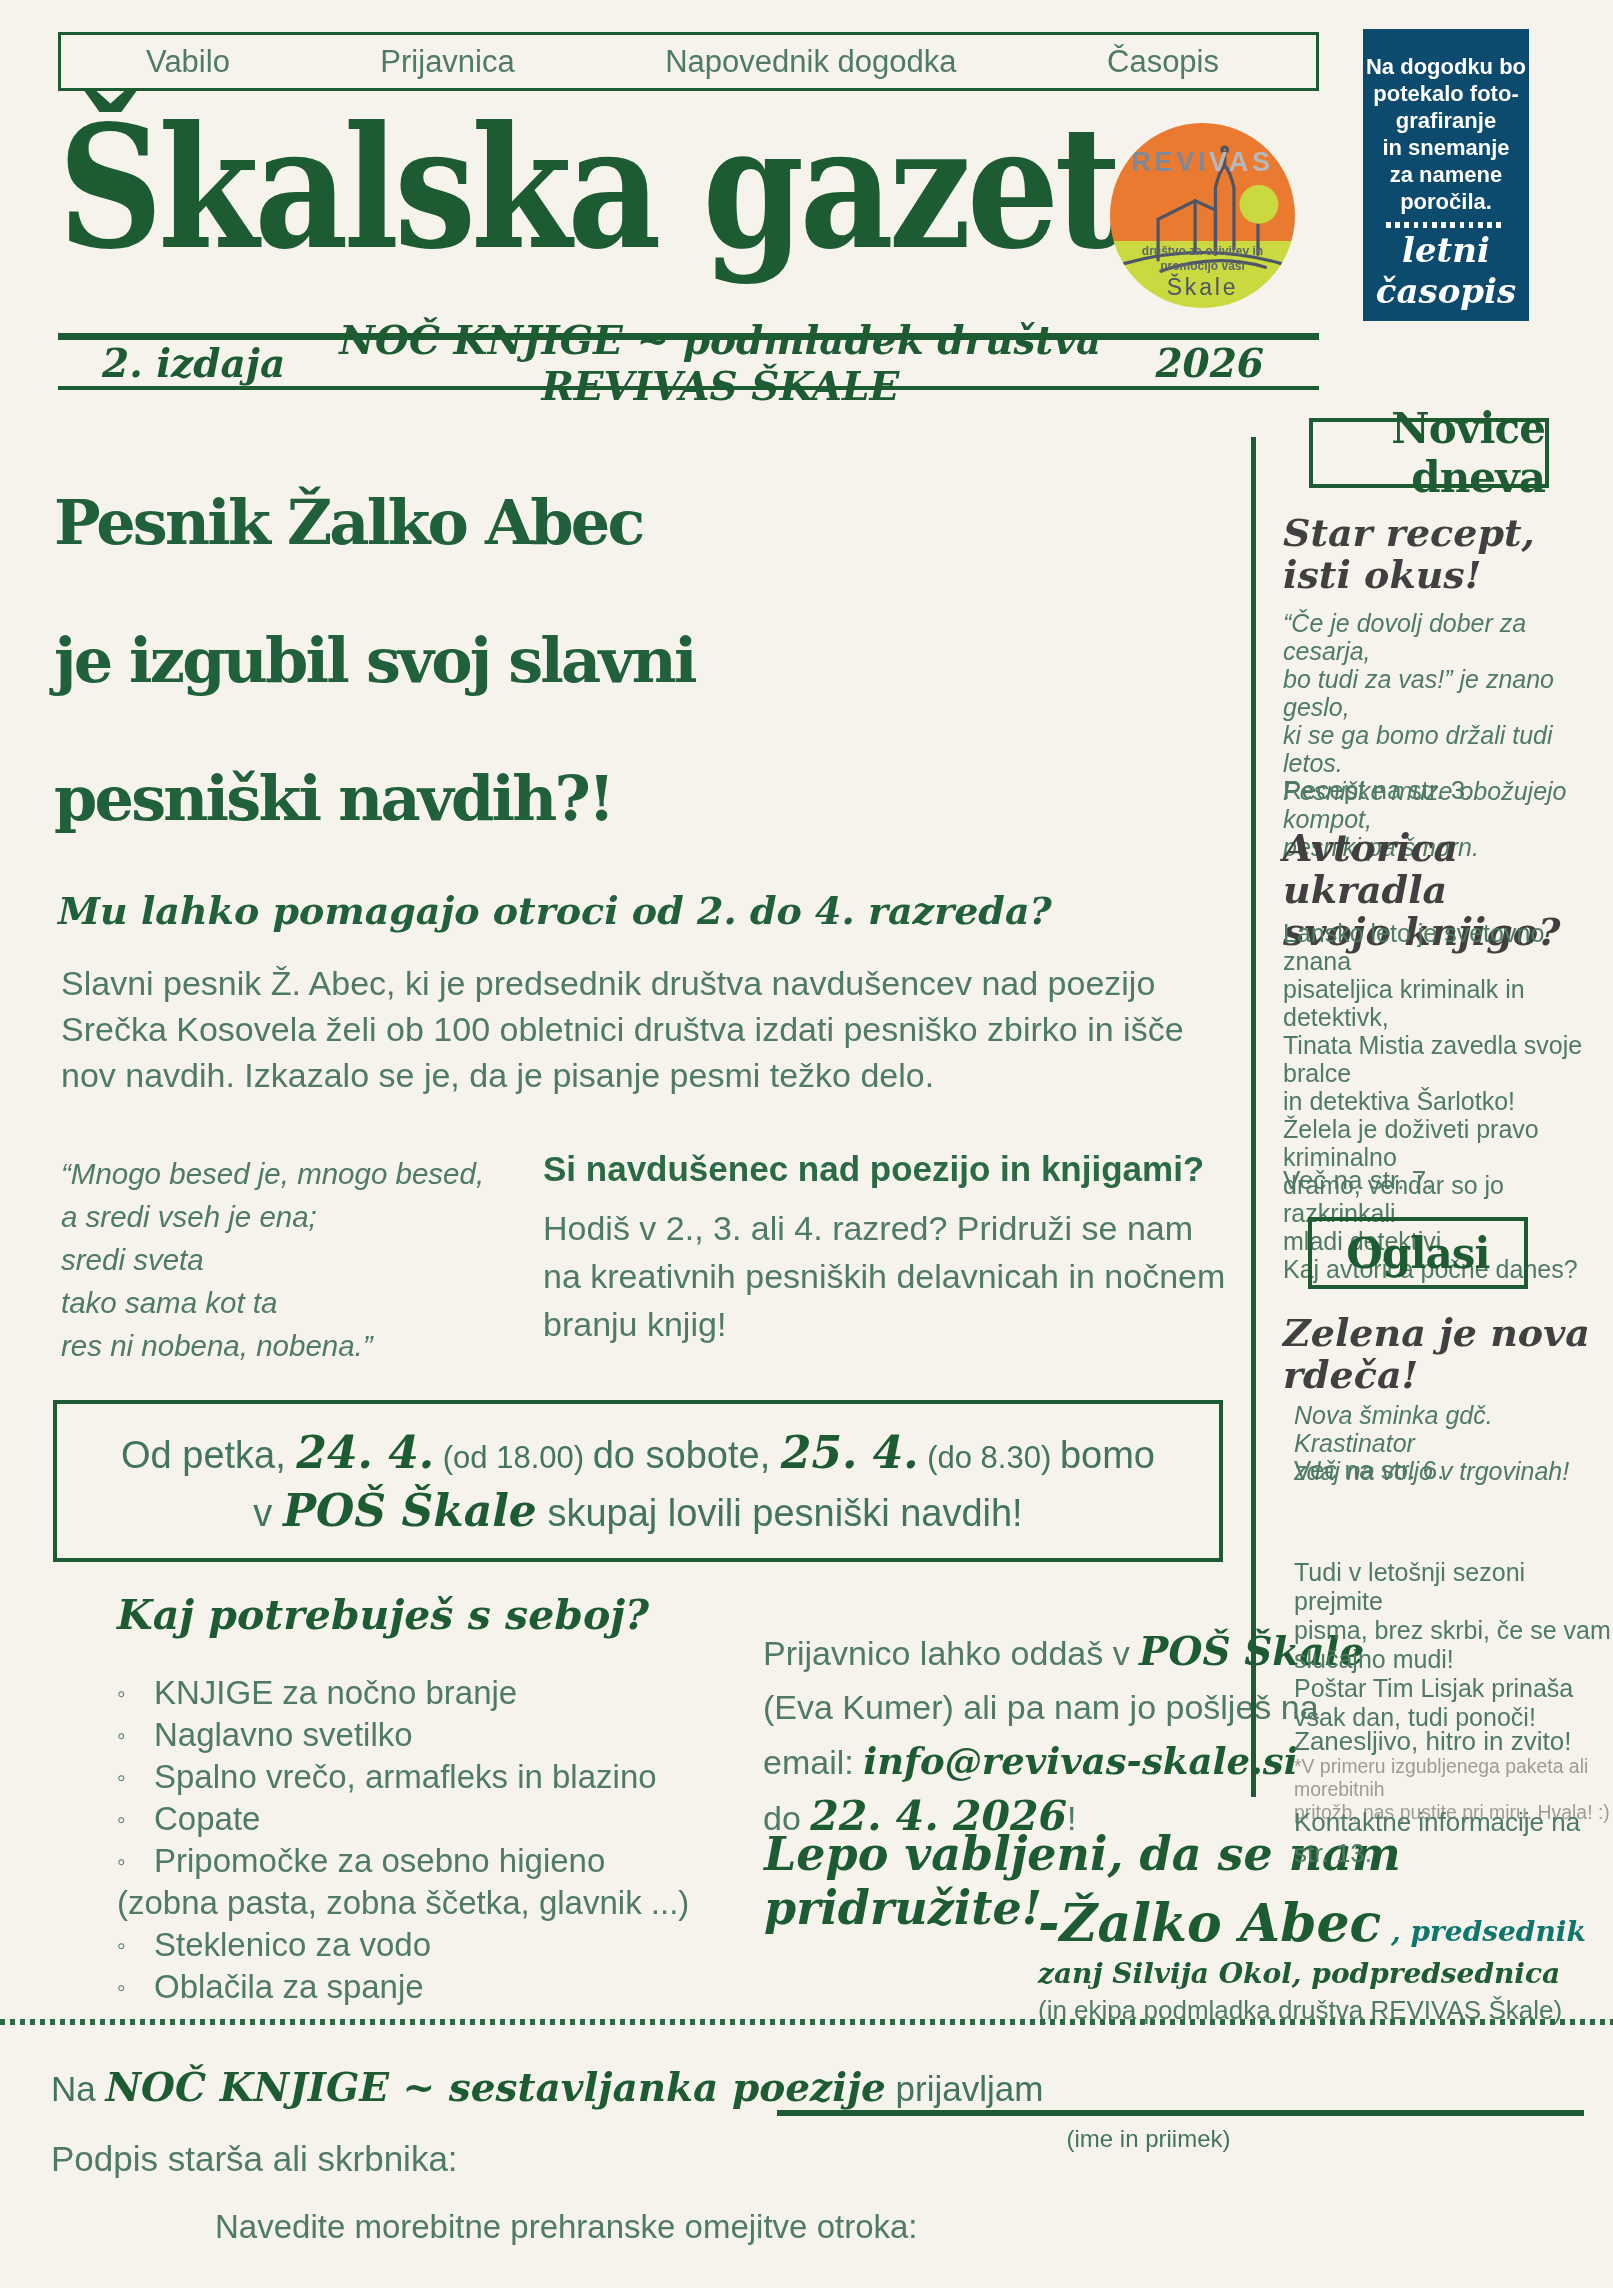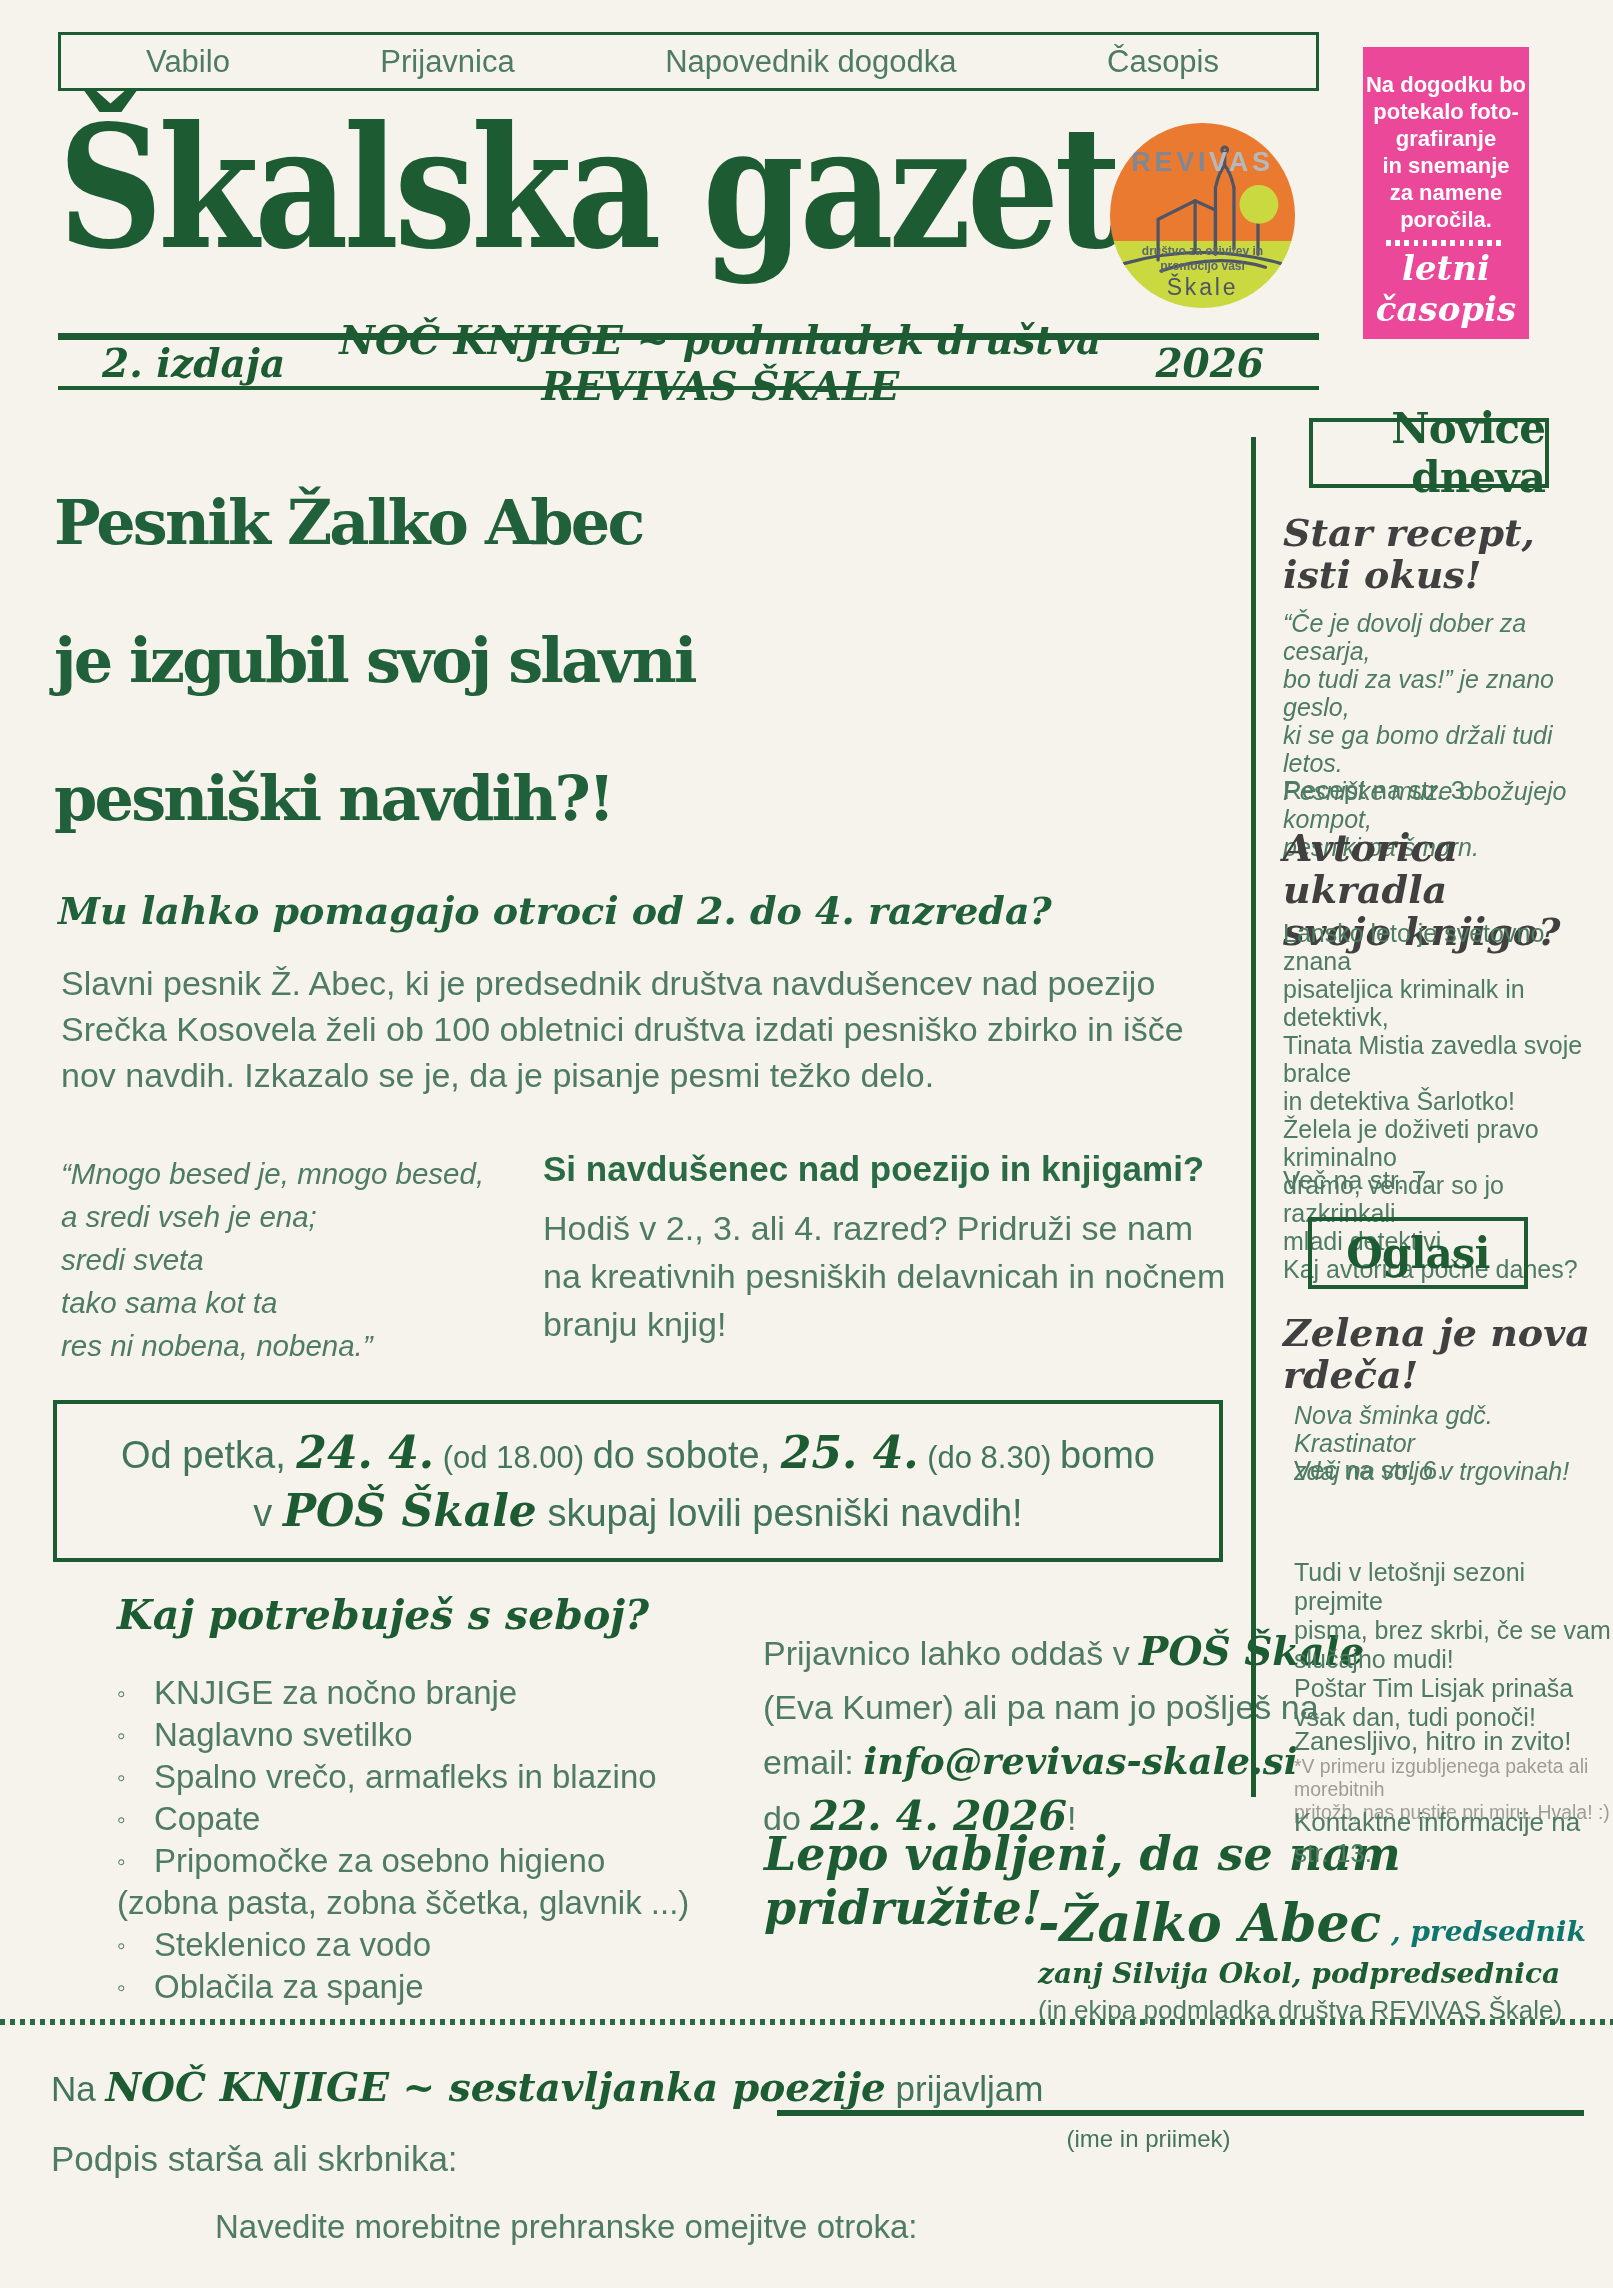--- a/index.html
+++ b/index.html
@@ -16,21 +16,21 @@
   .nav-box {
     left:58px; top:32px; width:1261px; height:59px;
     border:3.7px solid #1d5c33; display:flex; align-items:center;
     justify-content:space-between; padding:0 97px 0 85px;
   }
   .nav-item { font-size:31px; color:#4e7b61; cursor:default; }
 
   
   .photo-box {
     left:1363px; top:29px; width:166px; height:292px;
-    background:#ec4899; color:#ffffff; text-align:center; padding-top:24px;margin-top:18px;
+    background:#0c4a6e; color:#ffffff; text-align:center; padding-top:24px;
   }
   .photo-box .txt { font-size:22px; font-weight:bold; line-height:27px; white-space:pre-line; }
   .photo-dots { margin:7.4px auto 1.8px auto; width:120px; height:5.5px;
     background:repeating-linear-gradient(90deg,#ffffff 0 4.6px, transparent 4.6px 9.2px); }
   .photo-tagline {
     font-family:"DejaVu Serif", serif; font-style:italic; font-weight:bold;
     font-size:34px; line-height:41px; white-space:pre-line;
   }
 
   

